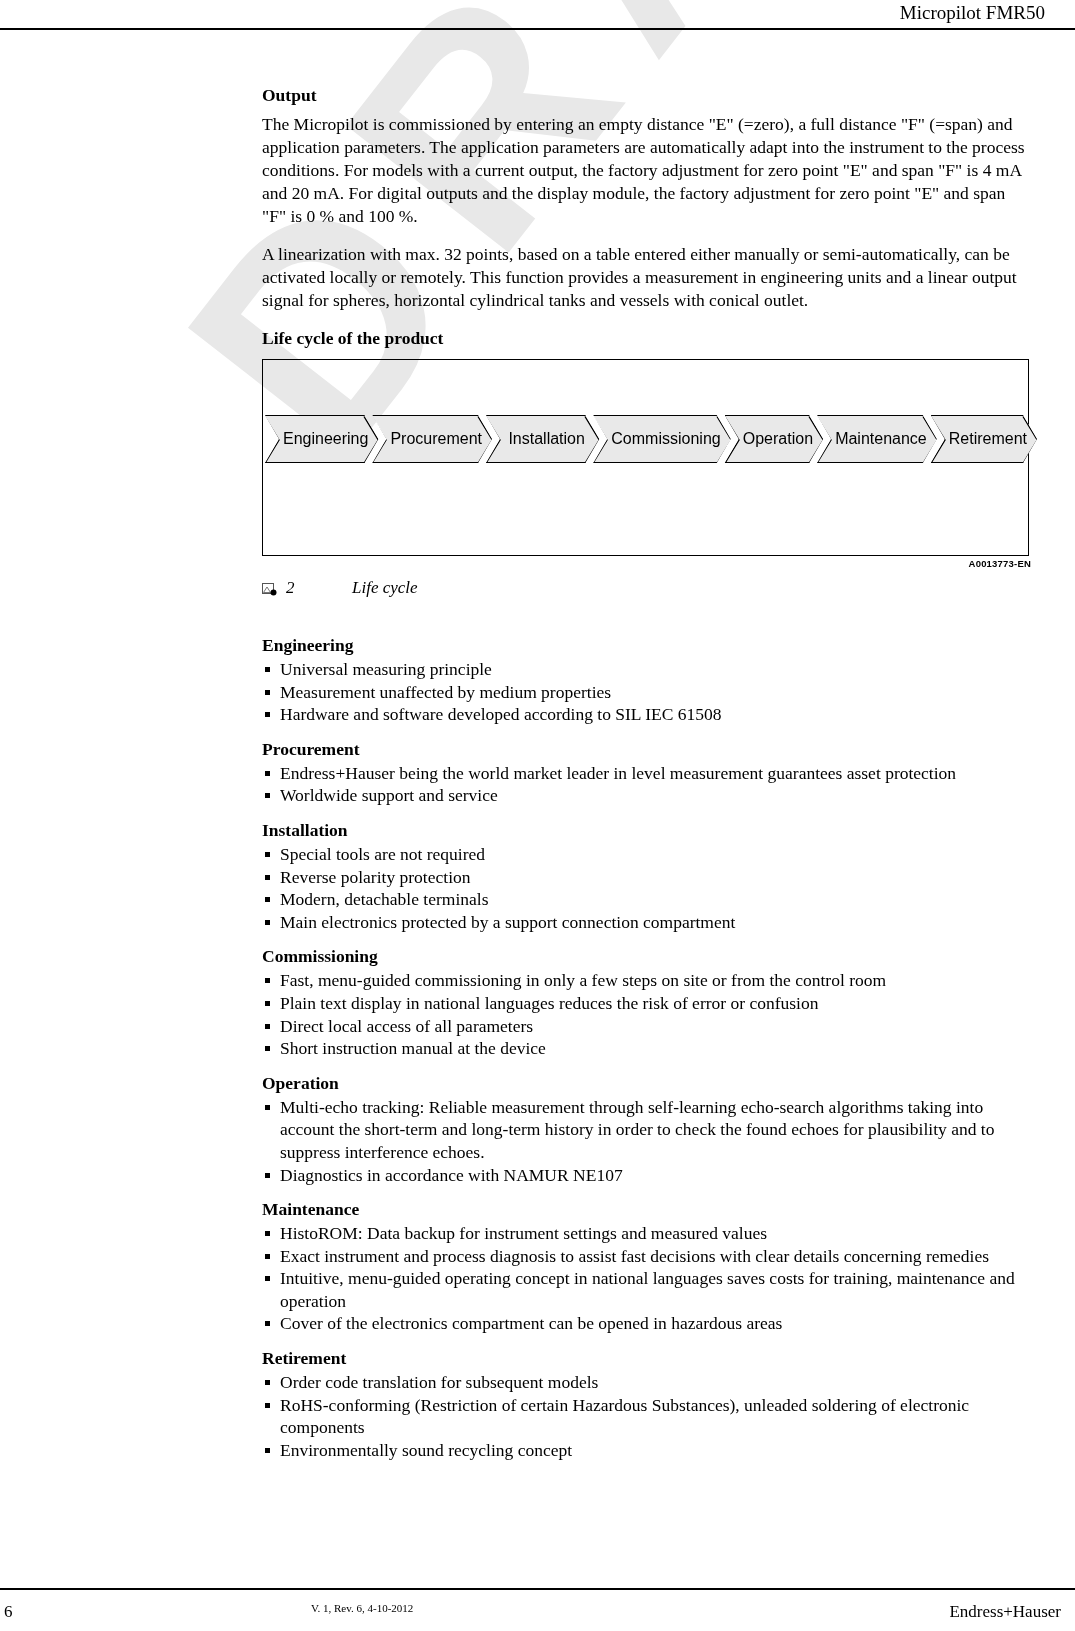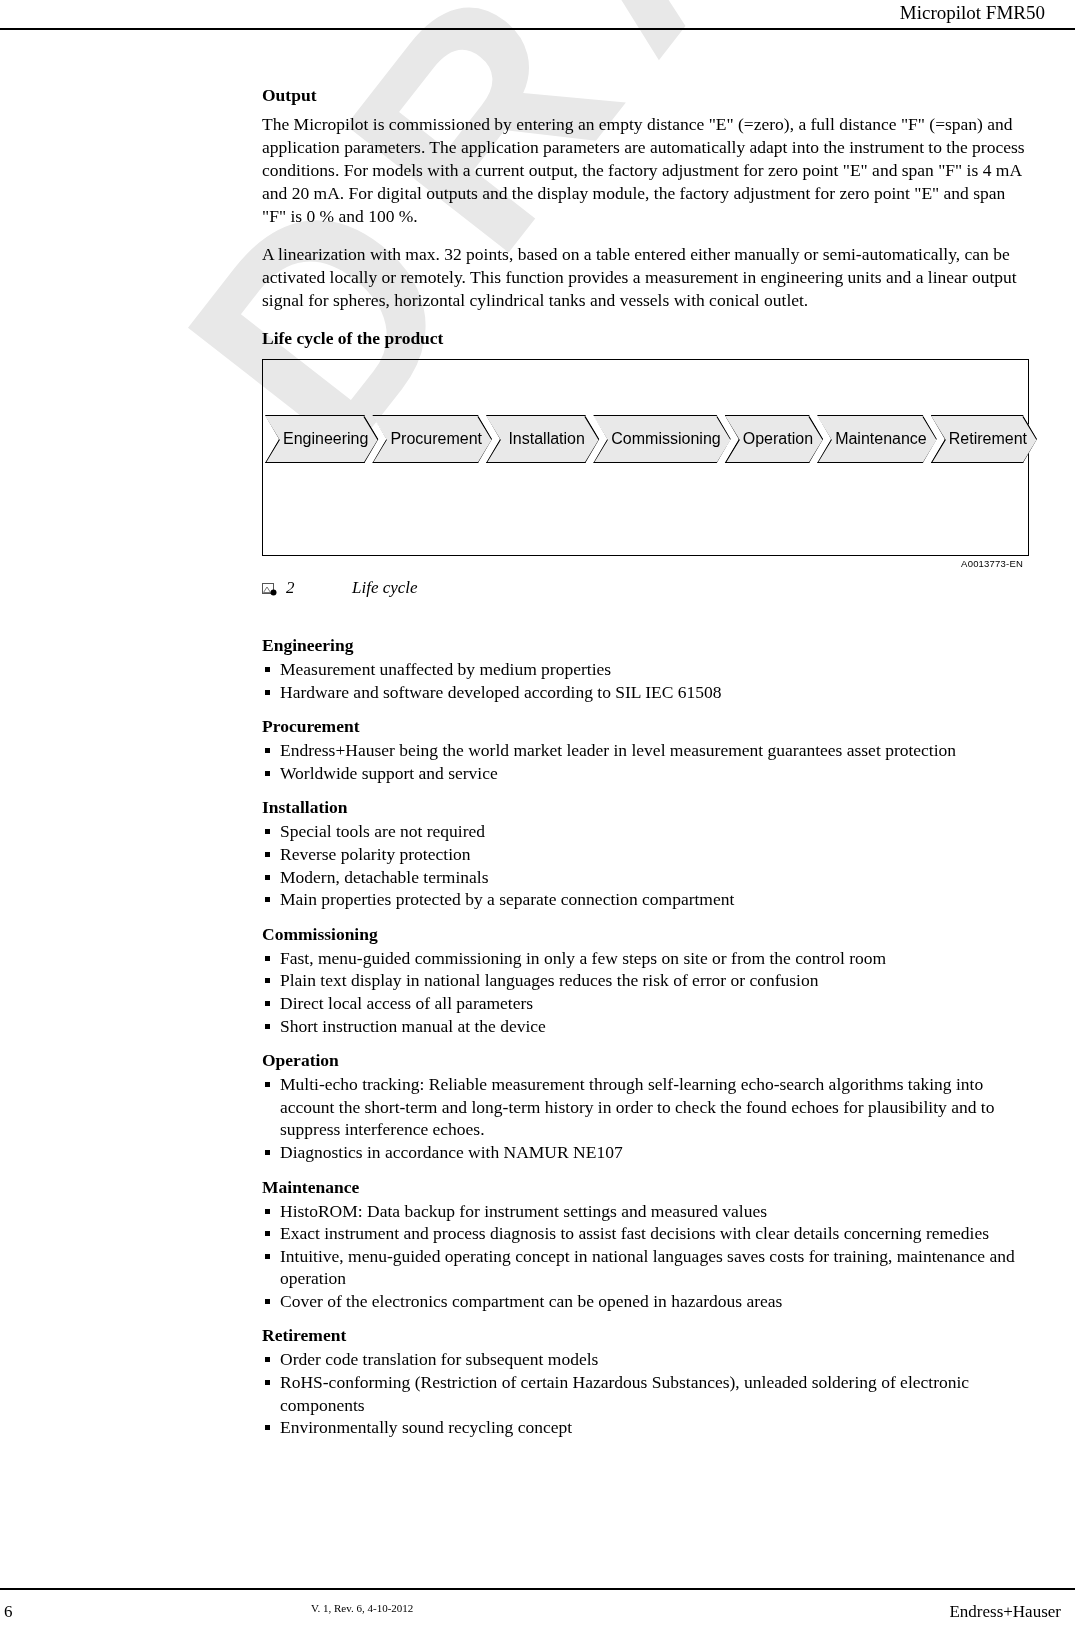--- a/index.html
+++ b/index.html
@@ -210,26 +210,27 @@
     left: -1px;
     top: 0;
     bottom: 0;
     width: 16px;
     pointer-events: none;
   }
   .chev-label { position: relative; z-index: 2; }
 
   .fig-id {
     position: absolute;
-    right: 8px;
+    right: 0;
     top: 199px;
     font-family: "Liberation Sans", "DejaVu Sans", sans-serif;
     font-size: 9.5px;
     letter-spacing: 0.2px;
     color: #000;
+    font-weight: bold;
   }
   .fig-caption {
     position: relative;
     margin-top: 22px;
     height: 22px;
     font-style: italic;
     font-size: 17px;
   }
   .fig-caption .fig-icon {
     position: absolute;
@@ -366,34 +367,35 @@
         <span class="fig-num">2</span>
         <span class="fig-title">Life cycle</span>
       </div>
     </div>
 
     <div class="spacer-after-fig"></div>
 
     <div id="sections">
         <div class="h-sec first">Engineering</div>
         <ul class="bl">
+          <li><span class="sq"></span><span>Universal measuring principle</span></li>
           <li><span class="sq"></span><span>Measurement unaffected by medium properties</span></li>
           <li><span class="sq"></span><span>Hardware and software developed according to SIL IEC 61508</span></li>
         </ul>
         <div class="h-sec">Procurement</div>
         <ul class="bl">
           <li><span class="sq"></span><span>Endress+Hauser being the world market leader in level measurement guarantees asset protection</span></li>
           <li><span class="sq"></span><span>Worldwide support and service</span></li>
         </ul>
         <div class="h-sec">Installation</div>
         <ul class="bl">
           <li><span class="sq"></span><span>Special tools are not required</span></li>
           <li><span class="sq"></span><span>Reverse polarity protection</span></li>
           <li><span class="sq"></span><span>Modern, detachable terminals</span></li>
-          <li><span class="sq"></span><span>Main properties protected by a separate connection compartment</span></li>
+          <li><span class="sq"></span><span>Main electronics protected by a support connection compartment</span></li>
         </ul>
         <div class="h-sec">Commissioning</div>
         <ul class="bl">
           <li><span class="sq"></span><span>Fast, menu-guided commissioning in only a few steps on site or from the control room</span></li>
           <li><span class="sq"></span><span>Plain text display in national languages reduces the risk of error or confusion</span></li>
           <li><span class="sq"></span><span>Direct local access of all parameters</span></li>
           <li><span class="sq"></span><span>Short instruction manual at the device</span></li>
         </ul>
         <div class="h-sec">Operation</div>
         <ul class="bl">

